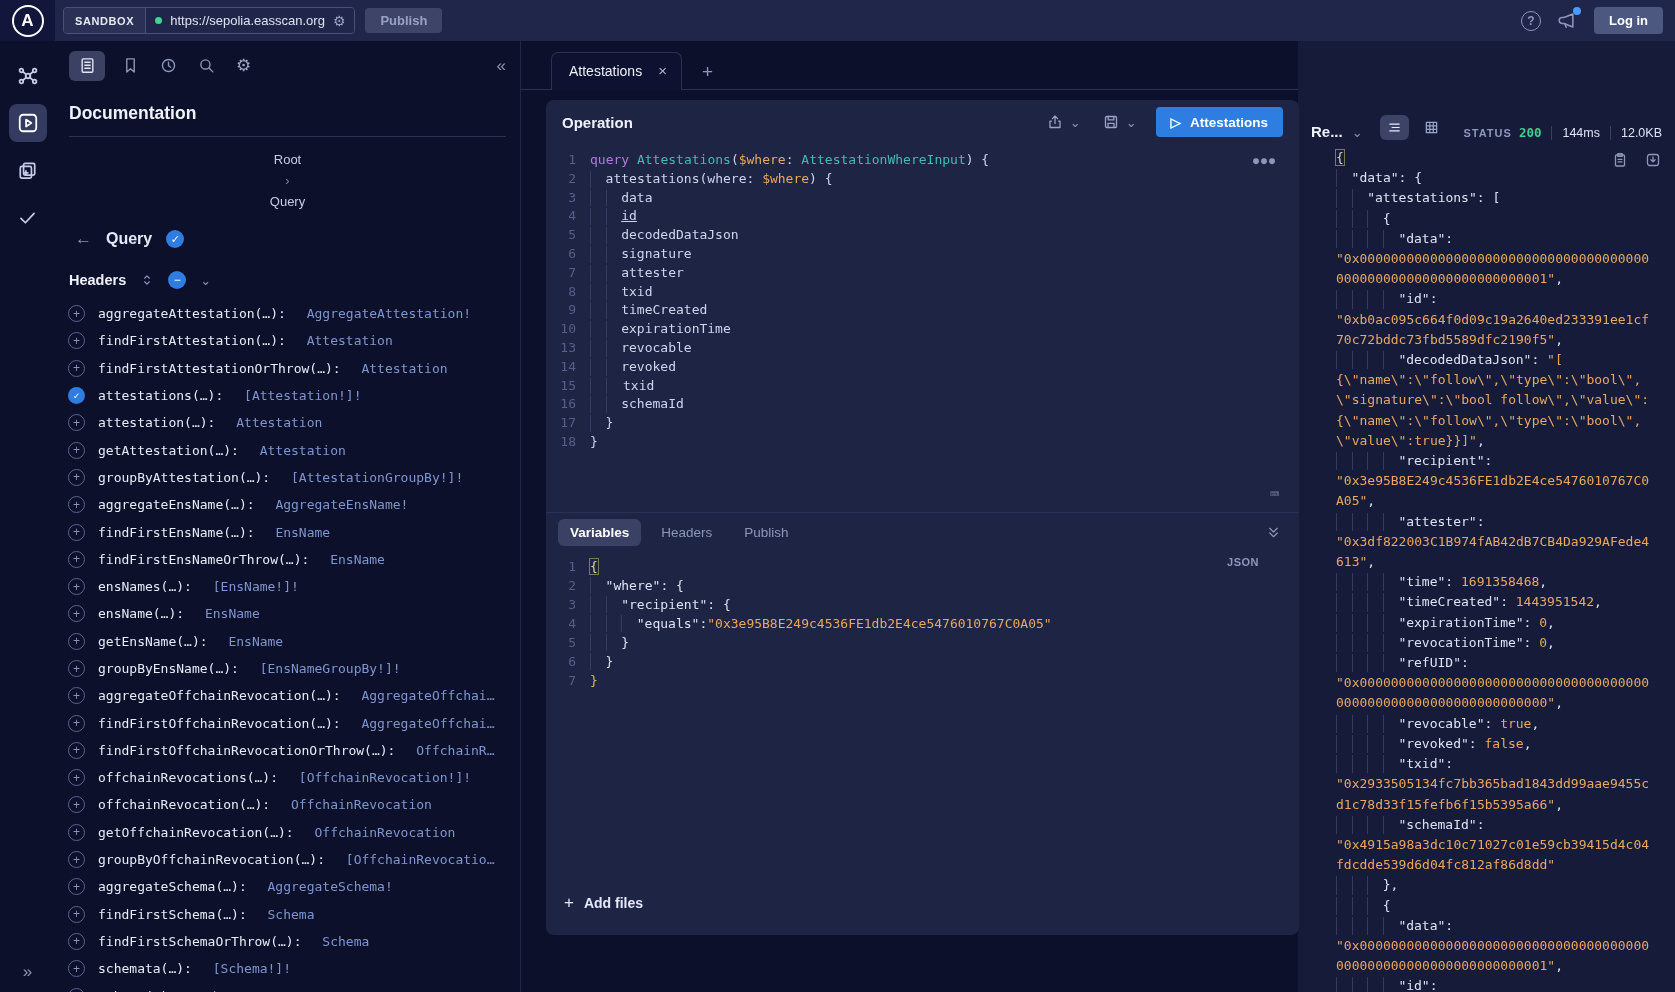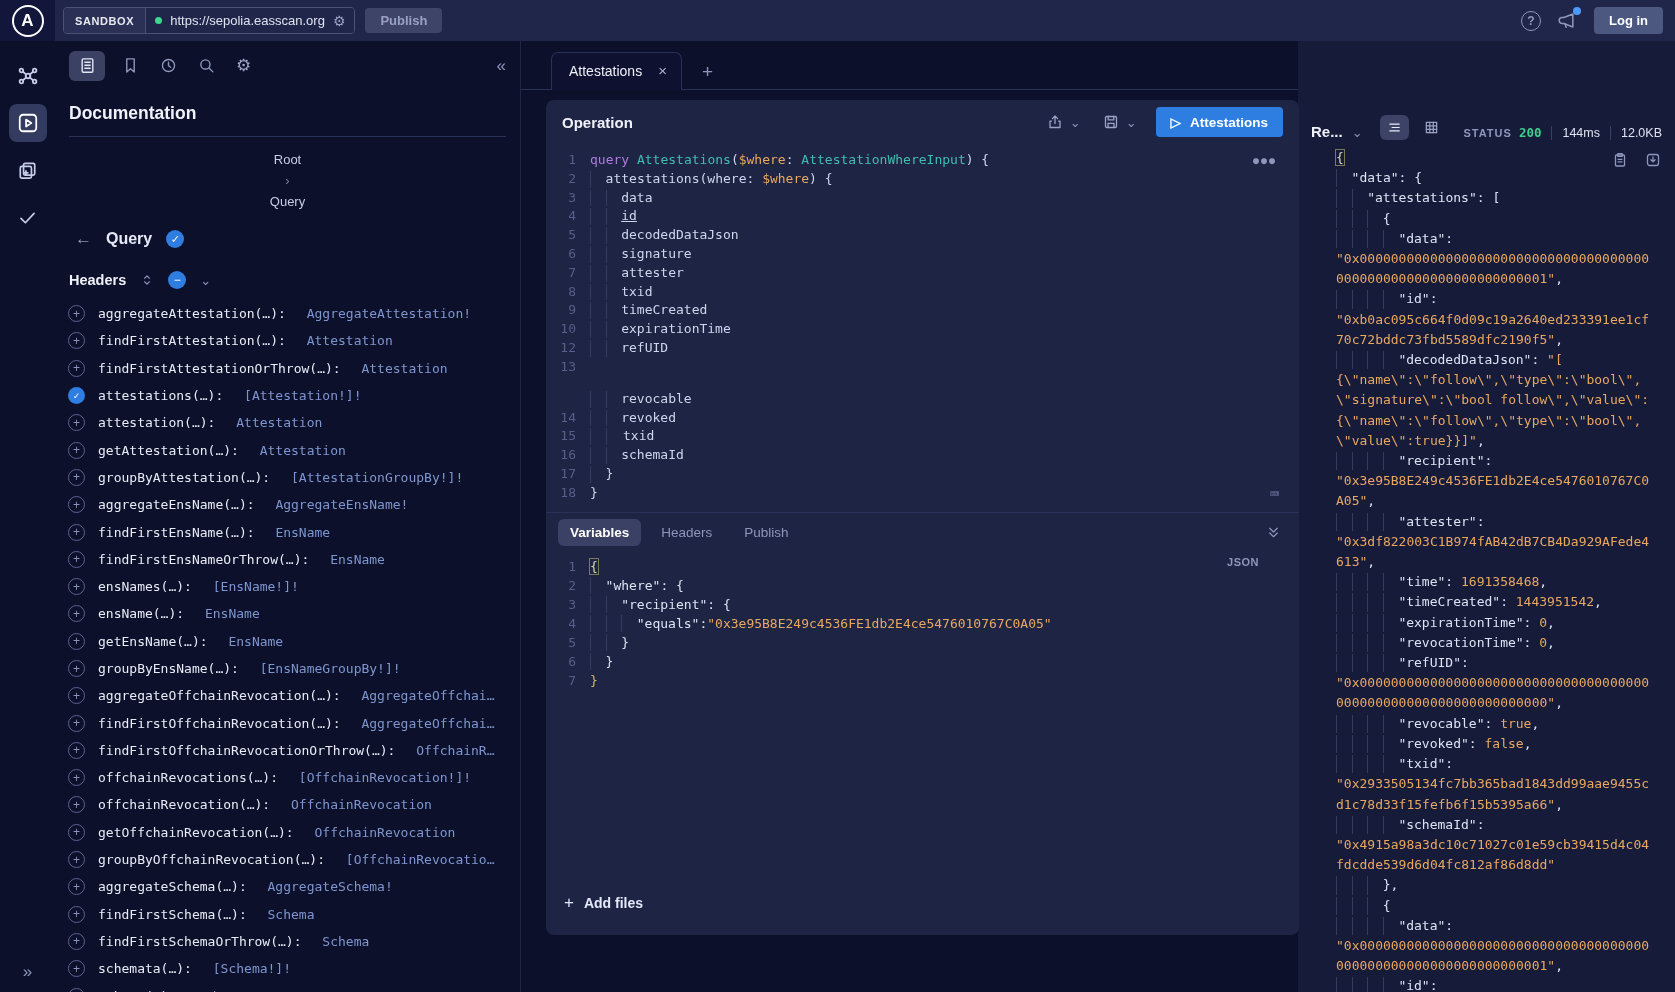--- a/index.html
+++ b/index.html
@@ -294,22 +294,21 @@
       <div class="cl"><span class="ln">1</span><span class="lc" style="padding-left: 0px;"><span class="tk-v">query </span><span class="tk-t">Attestations</span><span class="tk-w">(</span><span class="tk-o">$where</span><span class="tk-w">: </span><span class="tk-t">AttestationWhereInput</span><span class="tk-w">) {</span></span></div>
           <div class="cl"><span class="ln">2</span><span class="lc" style="padding-left: 15.6px;"><i class="gd" style="left: 0px;"></i><span class="tk-w">attestations(where: </span><span class="tk-o">$where</span><span class="tk-w">) {</span></span></div>
           <div class="cl"><span class="ln">3</span><span class="lc" style="padding-left: 31.2px;"><i class="gd" style="left: 0px;"></i><i class="gd" style="left: 15.6px;"></i><span class="tk-w">data</span></span></div>
           <div class="cl"><span class="ln">4</span><span class="lc" style="padding-left: 31.2px;"><i class="gd" style="left: 0px;"></i><i class="gd" style="left: 15.6px;"></i><span class="tk-u">id</span></span></div>
           <div class="cl"><span class="ln">5</span><span class="lc" style="padding-left: 31.2px;"><i class="gd" style="left: 0px;"></i><i class="gd" style="left: 15.6px;"></i><span class="tk-w">decodedDataJson</span></span></div>
           <div class="cl"><span class="ln">6</span><span class="lc" style="padding-left: 31.2px;"><i class="gd" style="left: 0px;"></i><i class="gd" style="left: 15.6px;"></i><span class="tk-w">signature</span></span></div>
           <div class="cl"><span class="ln">7</span><span class="lc" style="padding-left: 31.2px;"><i class="gd" style="left: 0px;"></i><i class="gd" style="left: 15.6px;"></i><span class="tk-w">attester</span></span></div>
           <div class="cl"><span class="ln">8</span><span class="lc" style="padding-left: 31.2px;"><i class="gd" style="left: 0px;"></i><i class="gd" style="left: 15.6px;"></i><span class="tk-w">txid</span></span></div>
           <div class="cl"><span class="ln">9</span><span class="lc" style="padding-left: 31.2px;"><i class="gd" style="left: 0px;"></i><i class="gd" style="left: 15.6px;"></i><span class="tk-w">timeCreated</span></span></div>
           <div class="cl"><span class="ln">10</span><span class="lc" style="padding-left: 31.2px;"><i class="gd" style="left: 0px;"></i><i class="gd" style="left: 15.6px;"></i><span class="tk-w">expirationTime</span></span></div>
-          <div class="cl"><span class="ln">12</span><span class="lc" style="padding-left: 31.2px;"><i class="gd" style="left: 0px;"></i><i class="gd" style="left: 15.6px;"></i><span class="tk-w">refUID</span></span></div>
-          <div class="cl"><span class="ln">13</span><span class="lc" style="padding-left: 31.2px; margin-top: 32px;"><i class="gd" style="left: 0px;"></i><i class="gd" style="left: 15.6px;"></i><span class="tk-w">revocable</span></span></div>
+          <div class="cl"><span class="ln">13</span><span class="lc" style="padding-left: 31.2px;"><i class="gd" style="left: 0px;"></i><i class="gd" style="left: 15.6px;"></i><span class="tk-w">revocable</span></span></div>
           <div class="cl"><span class="ln">14</span><span class="lc" style="padding-left: 31.2px;"><i class="gd" style="left: 0px;"></i><i class="gd" style="left: 15.6px;"></i><span class="tk-w">revoked</span></span></div>
           <div class="cl"><span class="ln">15</span><span class="lc" style="padding-left: 33px;"><i class="gd" style="left: 0px;"></i><i class="gd" style="left: 15.6px;"></i><span class="tk-w">txid</span></span></div>
           <div class="cl"><span class="ln">16</span><span class="lc" style="padding-left: 31.2px;"><i class="gd" style="left: 0px;"></i><i class="gd" style="left: 15.6px;"></i><span class="tk-w">schemaId</span></span></div>
           <div class="cl"><span class="ln">17</span><span class="lc" style="padding-left: 15.6px;"><i class="gd" style="left: 0px;"></i><span class="tk-w">}</span></span></div>
           <div class="cl"><span class="ln">18</span><span class="lc" style="padding-left: 0px;"><span class="tk-w">}</span></span></div>
         </div>
 
       <div class="card-divider"></div>
 
       <div class="var-tabs">

